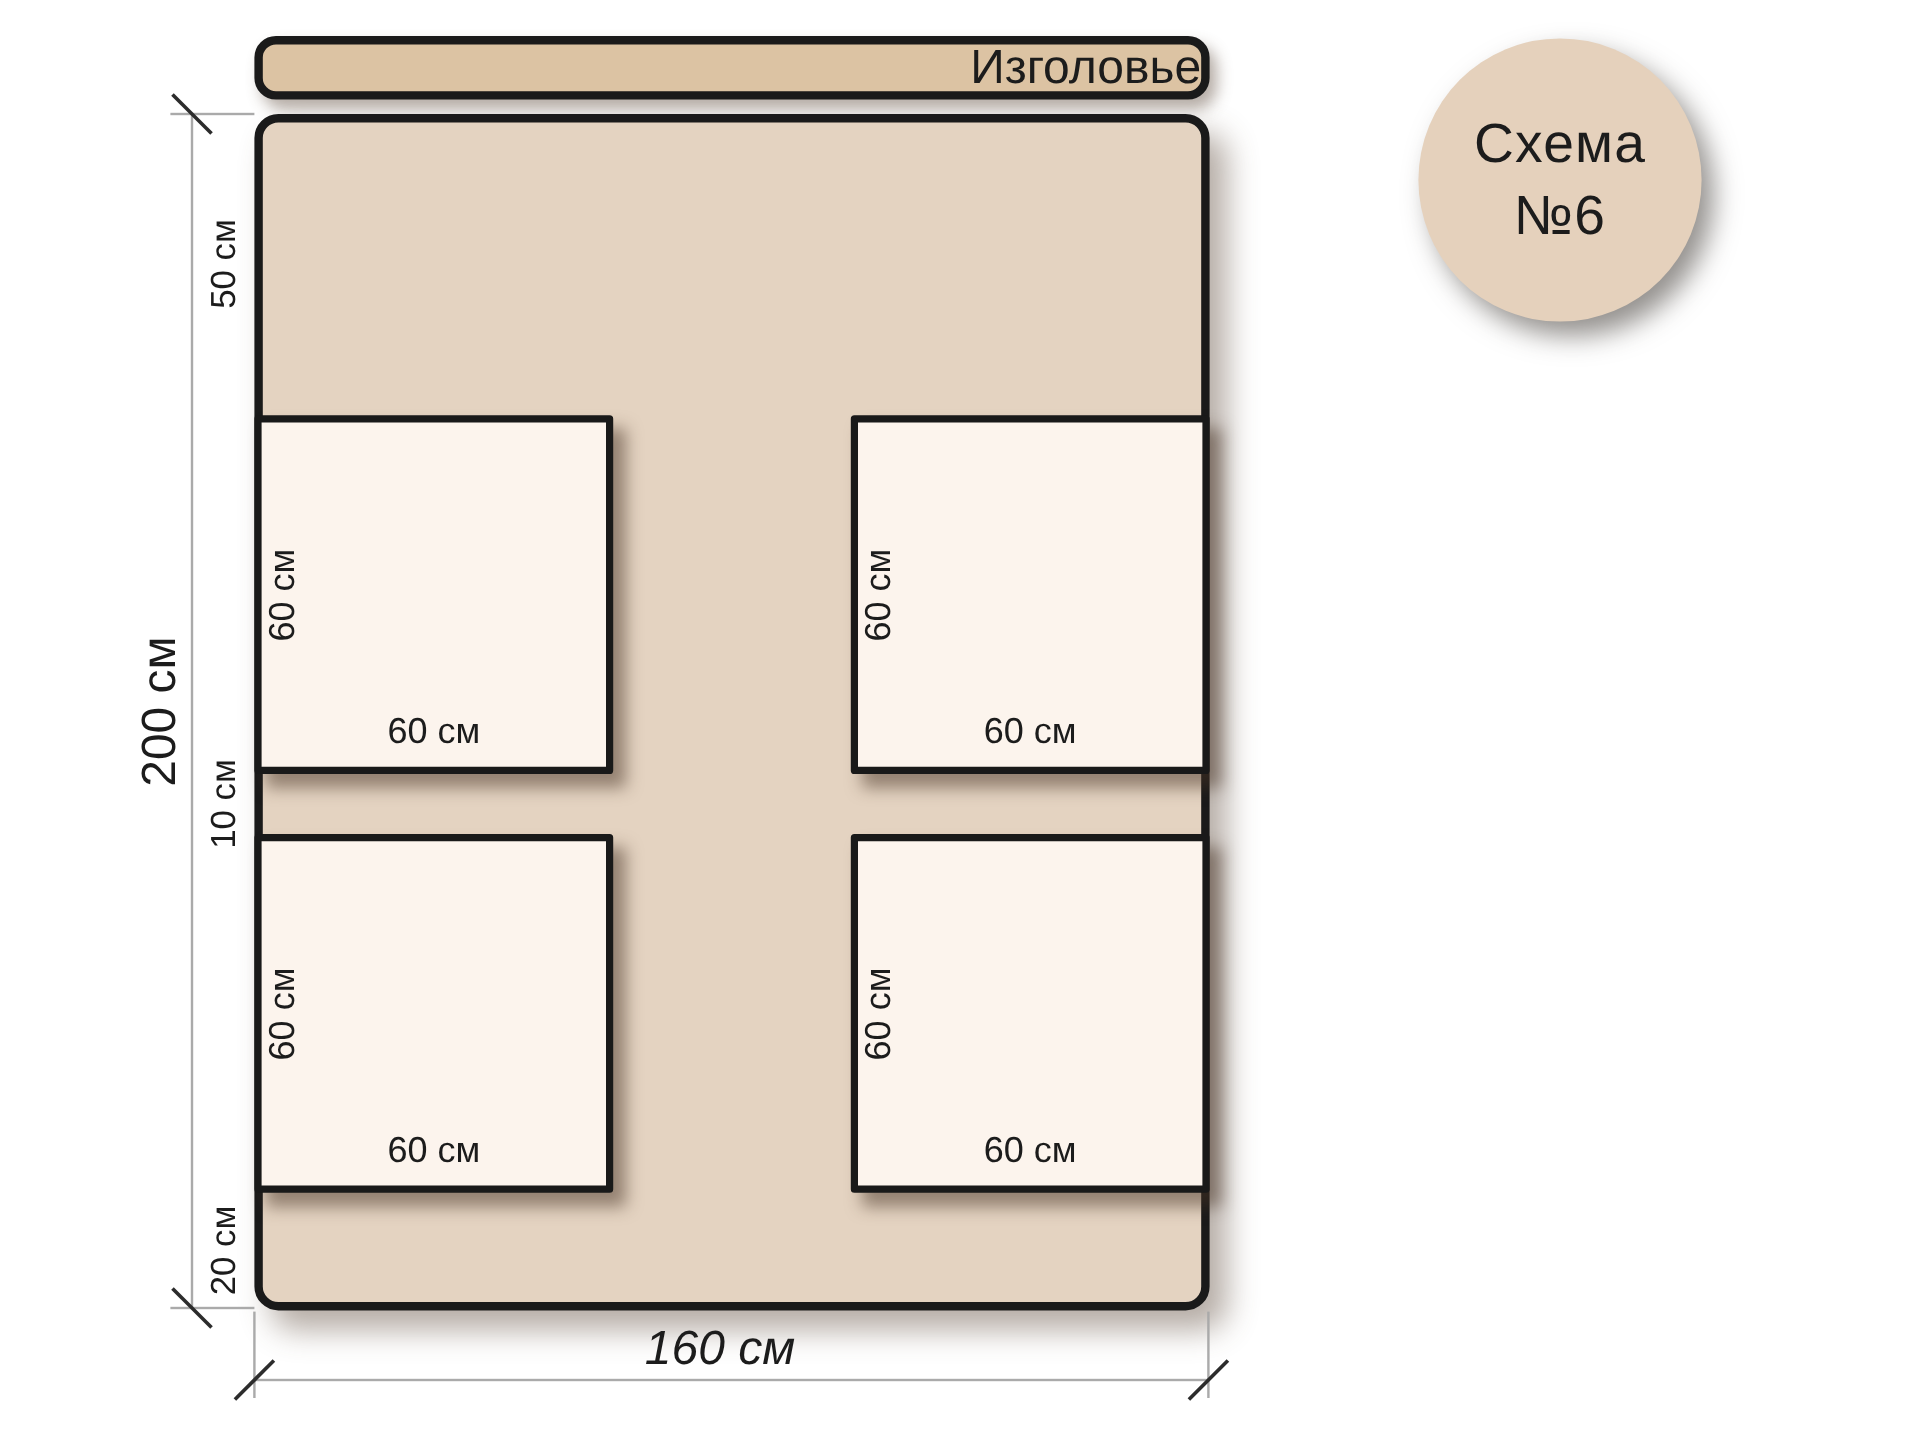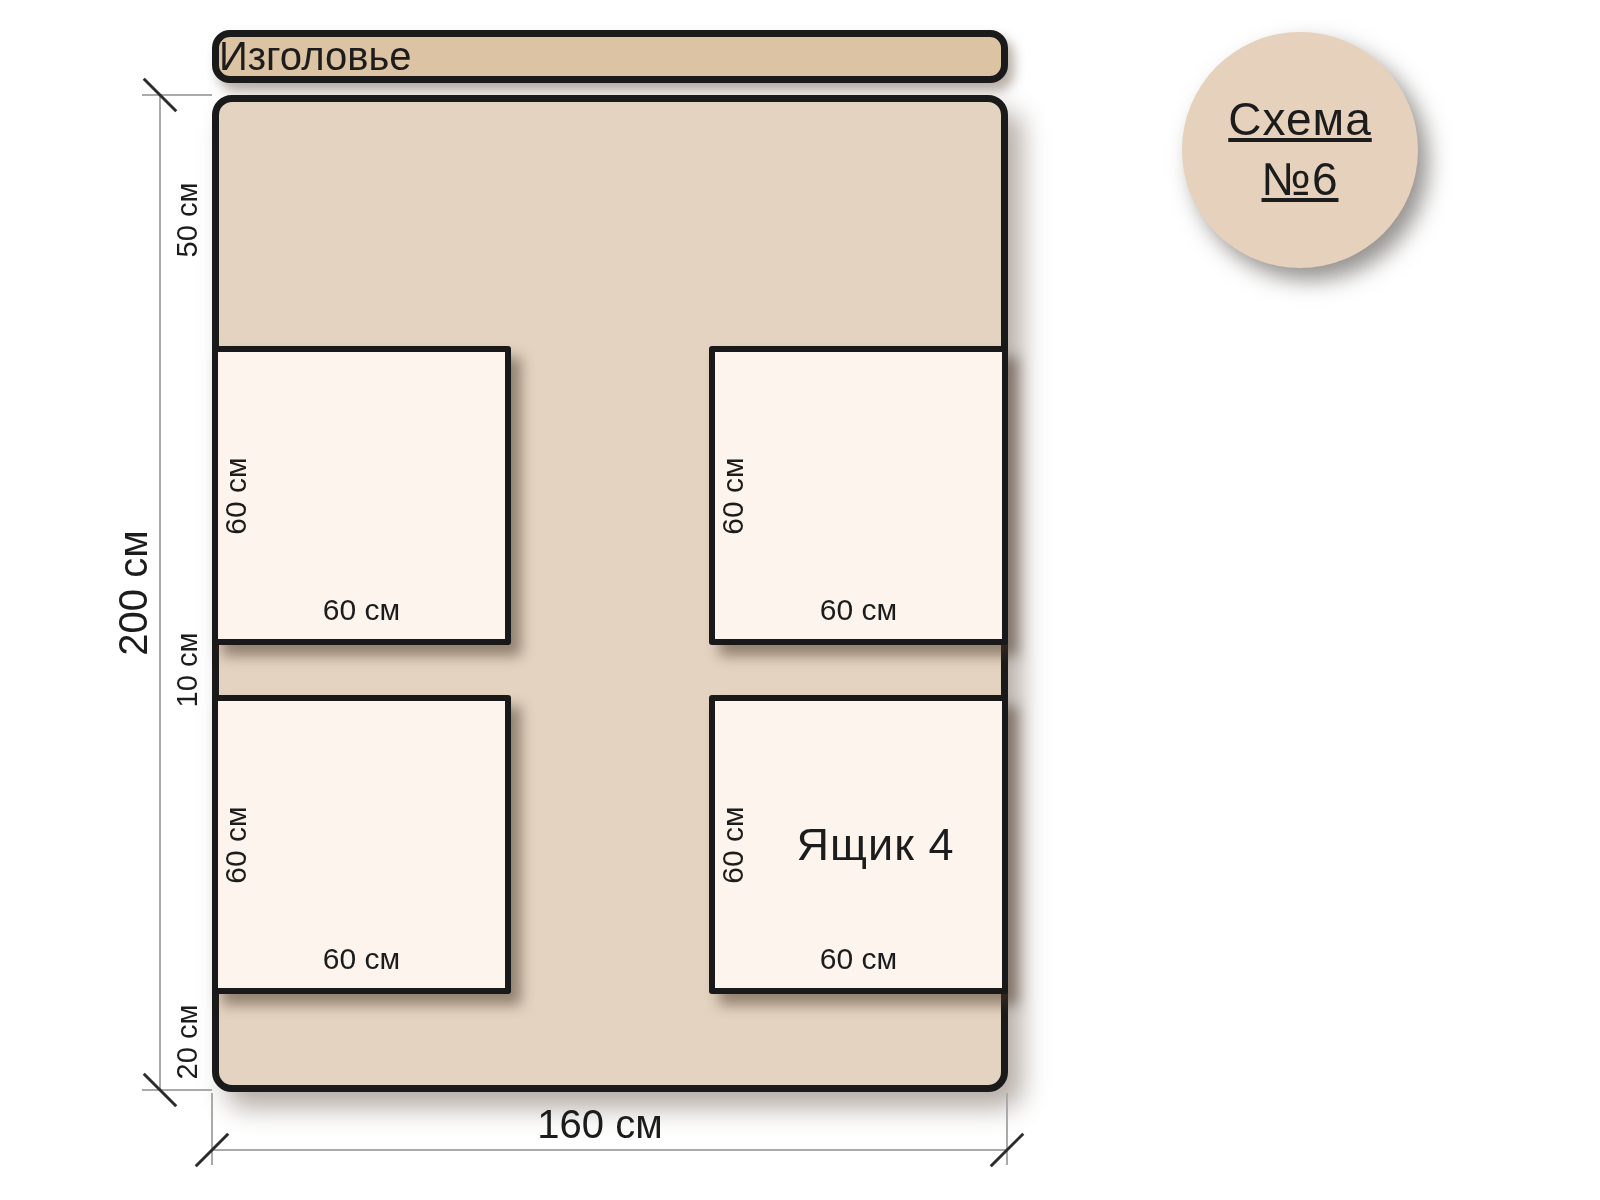--- a/index.html
+++ b/index.html
@@ -9,21 +9,21 @@
     color:#1c1c1c;overflow:hidden;
   }
   .stage{position:relative;width:1600px;height:1200px;background:#ffffff;}
   .abs{position:absolute;}
 
   
   .headboard{
     left:212px;top:30px;width:796px;height:53px;
     background:var(--headboard);border:7px solid var(--line);
     border-radius:18px;box-sizing:border-box;
-    display:flex;align-items:center;justify-content:flex-start;
+    display:flex;align-items:center;justify-content:flex-end;
     font-size:40px;
     box-shadow:6px 8px 12px rgba(90,70,55,.45);
   }
 
   
   .bed{
     left:212px;top:95px;width:796px;height:997px;
     background:var(--bed);border:7px solid var(--line);
     border-radius:20px;box-sizing:border-box;
     box-shadow:14px 16px 26px rgba(90,70,55,.45);
@@ -61,21 +61,21 @@
   .mid-label{transform:translate(-50%,-50%);white-space:nowrap;}
   .dim-big{font-size:40px;}
   .dim-small{font-size:29px;}
 
   
   .badge{
     left:1182px;top:32px;width:236px;height:236px;border-radius:50%;
     background:var(--badge);
     box-shadow:10px 12px 22px rgba(60,55,50,.55);
     display:flex;flex-direction:column;align-items:center;justify-content:center;
-    font-size:46px;line-height:1.3;letter-spacing:1px;text-decoration:underline;
+    font-size:46px;line-height:1.3;letter-spacing:1px;
   }
 </style>
 </head>
 <body>
 
 <div class="stage">
 
   <div class="abs headboard">
     <span>Изголовье</span>
   </div>
@@ -92,40 +92,39 @@
     <span class="drawer-w-label">60 см</span>
   </div>
 
   <div class="abs drawer" style="left:709px;top:346px;">
     <span class="drawer-h-label">60 см</span>
     <span class="drawer-w-label">60 см</span>
   </div>
 
   <div class="abs drawer" style="left:709px;top:695px;">
     <span class="drawer-h-label">60 см</span>
-    <span class="drawer-name">Ящик 4</span>
     <span class="drawer-w-label">60 см</span>
   </div>
 
   <div class="abs dim" style="left:159px;top:95px;width:2px;height:995px;"></div>
   <div class="abs dim" style="left:142px;top:94px;width:70px;height:2px;"></div>
   <div class="abs dim" style="left:142px;top:1089px;width:70px;height:2px;"></div>
   <div class="abs tick" style="left:160px;top:95px;"></div>
   <div class="abs tick" style="left:160px;top:1090px;"></div>
   <div class="abs rot-label dim-big" style="left:133px;top:593px;">200 см</div>
 
   <div class="abs rot-label dim-small" style="left:187px;top:220px;">50 см</div>
   <div class="abs rot-label dim-small" style="left:187px;top:670px;">10 см</div>
   <div class="abs rot-label dim-small" style="left:187px;top:1042px;">20 см</div>
 
   <div class="abs dim" style="left:212px;top:1149px;width:796px;height:2px;"></div>
   <div class="abs dim" style="left:211px;top:1093px;width:2px;height:72px;"></div>
   <div class="abs dim" style="left:1006px;top:1093px;width:2px;height:72px;"></div>
   <div class="abs tick h" style="left:212px;top:1150px;"></div>
   <div class="abs tick h" style="left:1007px;top:1150px;"></div>
-  <div class="abs mid-label dim-big" style="left:600px;top:1124px;">160 см</div>
+  <div class="abs mid-label dim-big" style="left:600px;top:1124px;font-style:italic;">160 см</div>
 
   <div class="abs badge">
     <span>Схема</span>
     <span>№6</span>
   </div>
 
 </div>
 
 </body></html>

